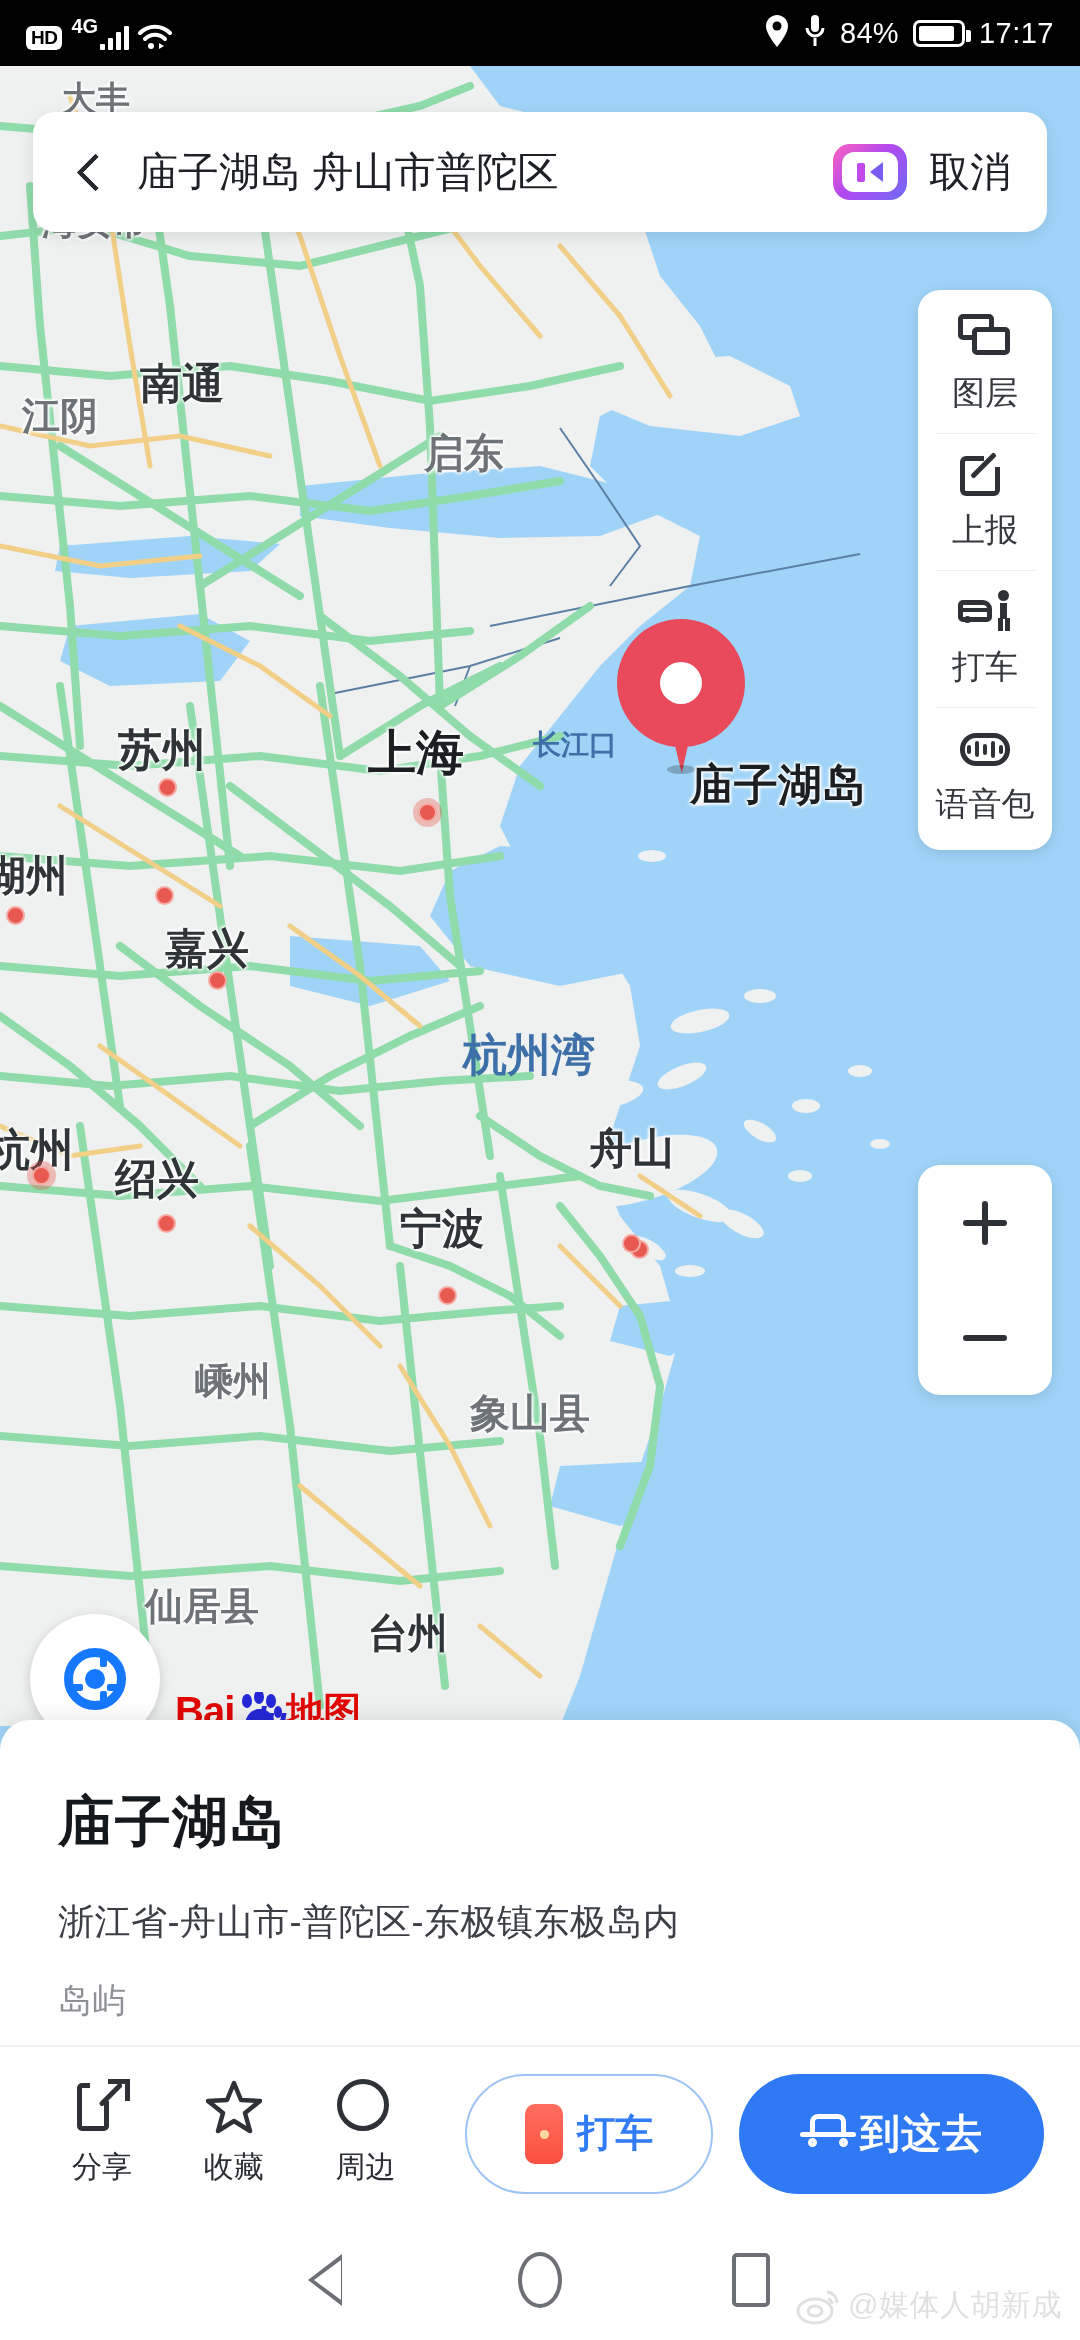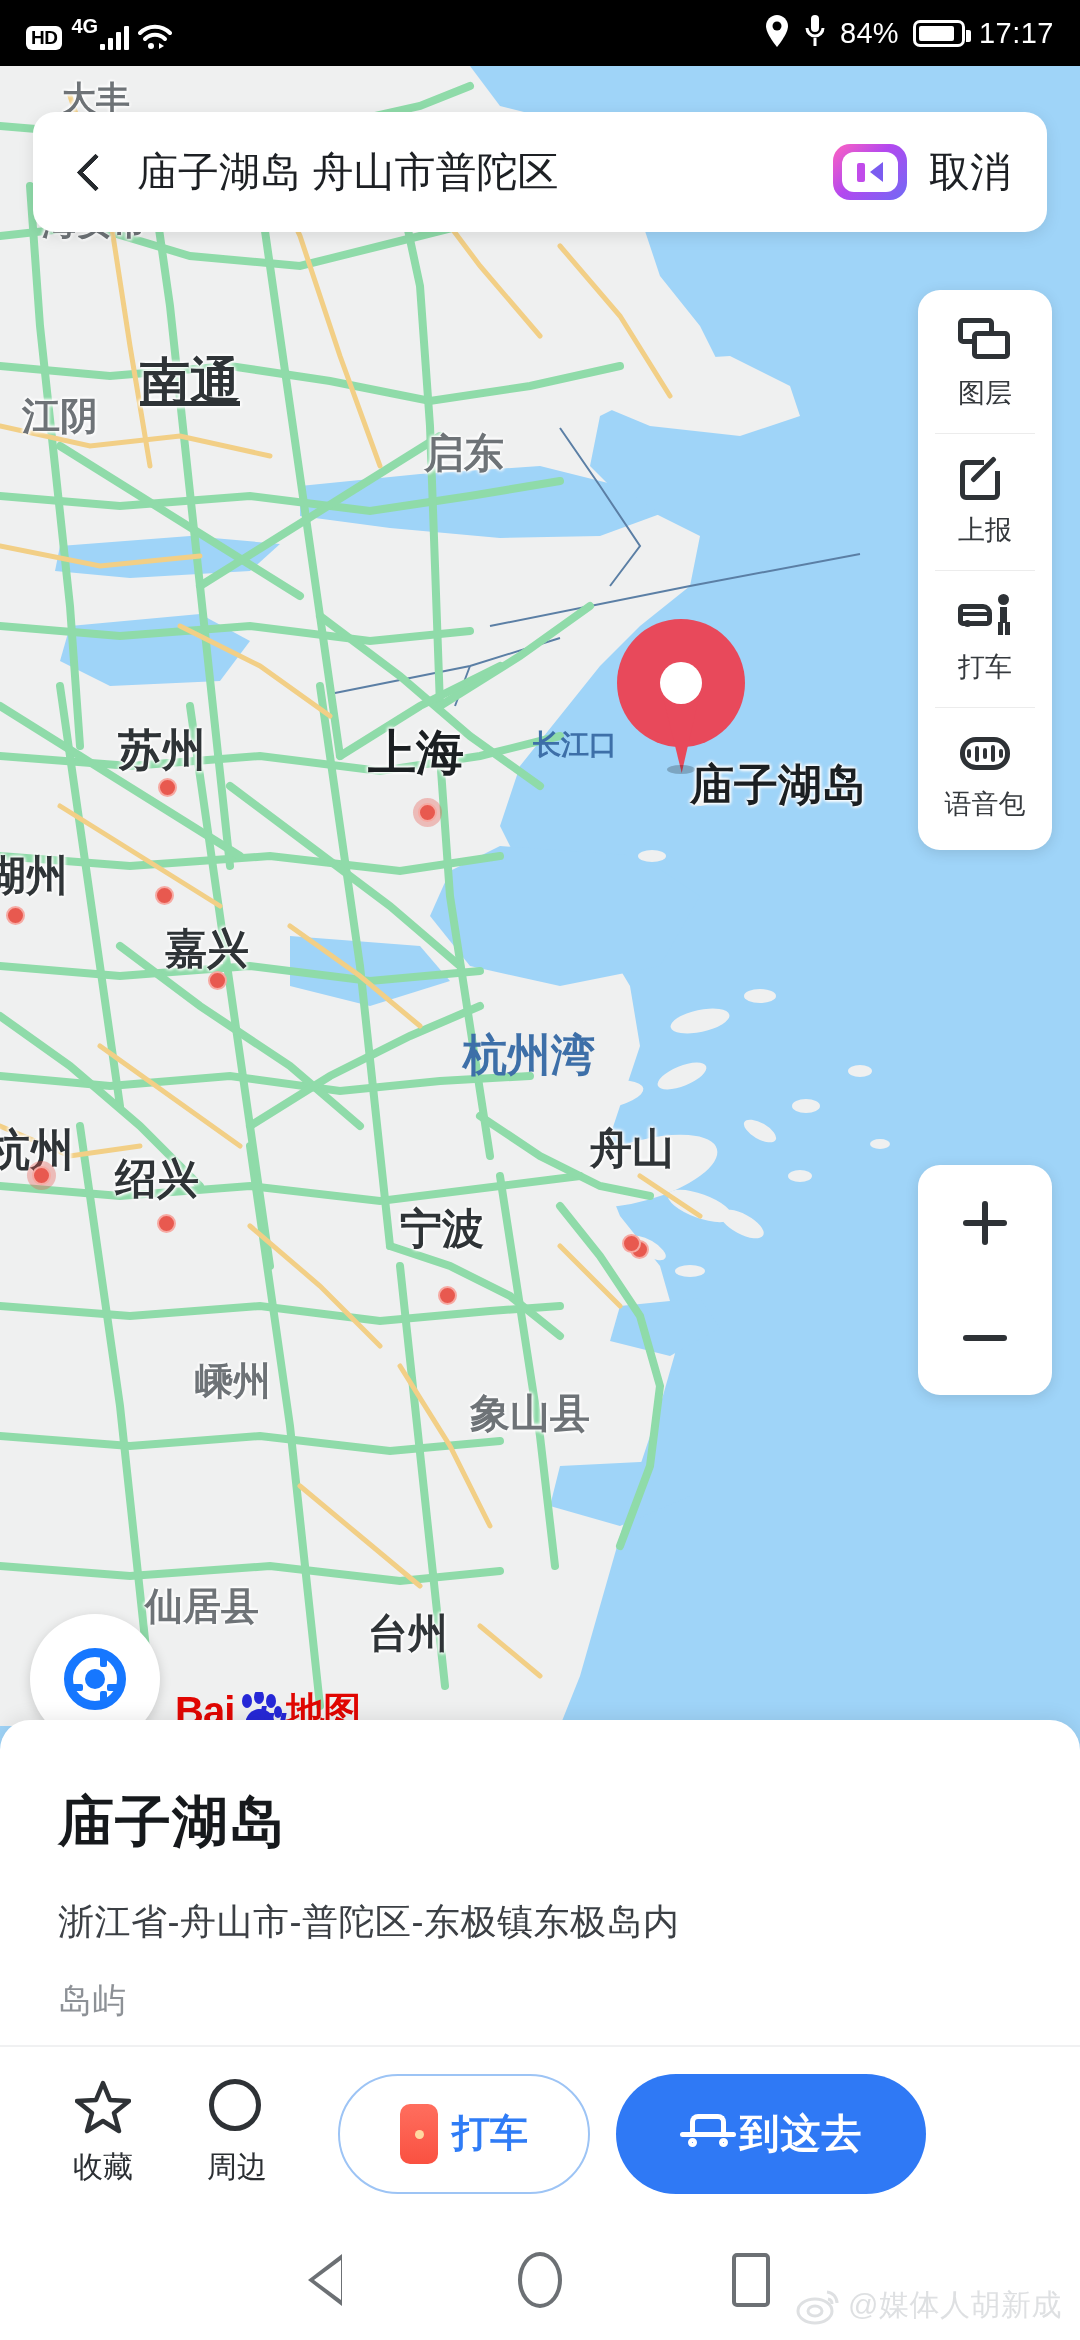--- a/index.html
+++ b/index.html
@@ -129,21 +129,21 @@
     box-shadow:0 3px 14px rgba(0,0,0,0.12);
   }
   .tool-item{
     height:137px; display:flex; flex-direction:column;
     align-items:center; justify-content:center; gap:7px; position:relative;
   }
   .tool-item + .tool-item::before{
     content:""; position:absolute; top:0; left:17px; right:17px;
     height:1px; background:#ececec;
   }
-  .tool-label{ font-size:27px; color:#35393d; }
+  .tool-label{ font-size:33px; color:#35393d; }
   .tool-ico{ width:54px; height:50px; position:relative; }
 
   
   .ico-layers .l1{ position:absolute; left:0; top:0; width:36px; height:26px;
     border:5px solid #2e3236; border-radius:5px; }
   .ico-layers .l2{ position:absolute; left:14px; top:13px; width:38px; height:28px;
     border:5px solid #2e3236; border-radius:5px; background:#fff; }
   
   .ico-report .sq{ position:absolute; left:2px; top:5px; width:40px; height:40px;
     border:5px solid #2e3236; border-radius:6px; }
@@ -476,21 +476,21 @@
       <path d="M640,1110 L700,1150"></path>
       <path d="M0,1060 L70,1090 L140,1080"></path>
       <path d="M300,1420 L360,1470 L420,1520"></path>
       <path d="M480,1560 L540,1610"></path>
     </g>
   </svg>
 
   <div id="map-labels">
       <div class="map-label" style="left: 62px; top: 10px; font-size: 34px;">大丰</div>
       <div class="map-label" style="left: 42px; top: 133px; font-size: 35px;">海安市</div>
-      <div class="map-label major" style="left: 140px; top: 282px; font-size: 50px; text-decoration: underline;">南通</div>
+      <div class="map-label major" style="left: 140px; top: 290px; font-size: 42px;">南通</div>
       <div class="map-label" style="left: 22px; top: 325px; font-size: 38px;">江阴</div>
       <div class="map-label" style="left: 424px; top: 360px; font-size: 40px;">启东</div>
       <div class="map-label major" style="left: 118px; top: 655px; font-size: 44px;">苏州</div>
       <div class="map-label place" style="left: 368px; top: 655px; font-size: 48px;">上海</div>
       <div class="map-label sea" style="left: 533px; top: 660px; font-size: 28px;">长江口</div>
       <div class="map-label major" style="left: -16px; top: 782px; font-size: 42px;">湖州</div>
       <div class="map-label major" style="left: 165px; top: 855px; font-size: 42px;">嘉兴</div>
       <div class="map-label sea" style="left: 463px; top: 960px; font-size: 44px;">杭州湾</div>
       <div class="map-label major" style="left: -14px; top: 1055px; font-size: 44px;">杭州</div>
       <div class="map-label major" style="left: 115px; top: 1085px; font-size: 42px;">绍兴</div>
@@ -619,20 +619,28 @@
 </div>
 
 <div class="sheet">
   <div class="sheet-title">庙子湖岛</div>
   <div class="sheet-addr">浙江省-舟山市-普陀区-东极镇东极岛内</div>
   <div class="sheet-cat">岛屿</div>
   <div class="sheet-divider"></div>
 
   <div class="action-bar">
     <div class="act-ico-item">
+      <div class="act-ico ico-share">
+        <span class="body"></span>
+          <span class="cut"></span>
+          <span class="arr"></span>
+      </div>
+      <div class="act-label">分享</div>
+    </div>
+    <div class="act-ico-item">
       <div class="act-ico ico-star">
         <svg viewBox="0 0 56 56">
             <path d="M28 4 L35 21 L54 22 L39 34 L44 52 L28 42 L12 52 L17 34 L2 22 L21 21 Z" fill="none" stroke="#2e3236" stroke-width="4.5" stroke-linejoin="round"></path>
           </svg>
       </div>
       <div class="act-label">收藏</div>
     </div>
     <div class="act-ico-item">
       <div class="act-ico" style="position:relative;">
         <div class="ico-compass"></div><span class="needle"></span>

